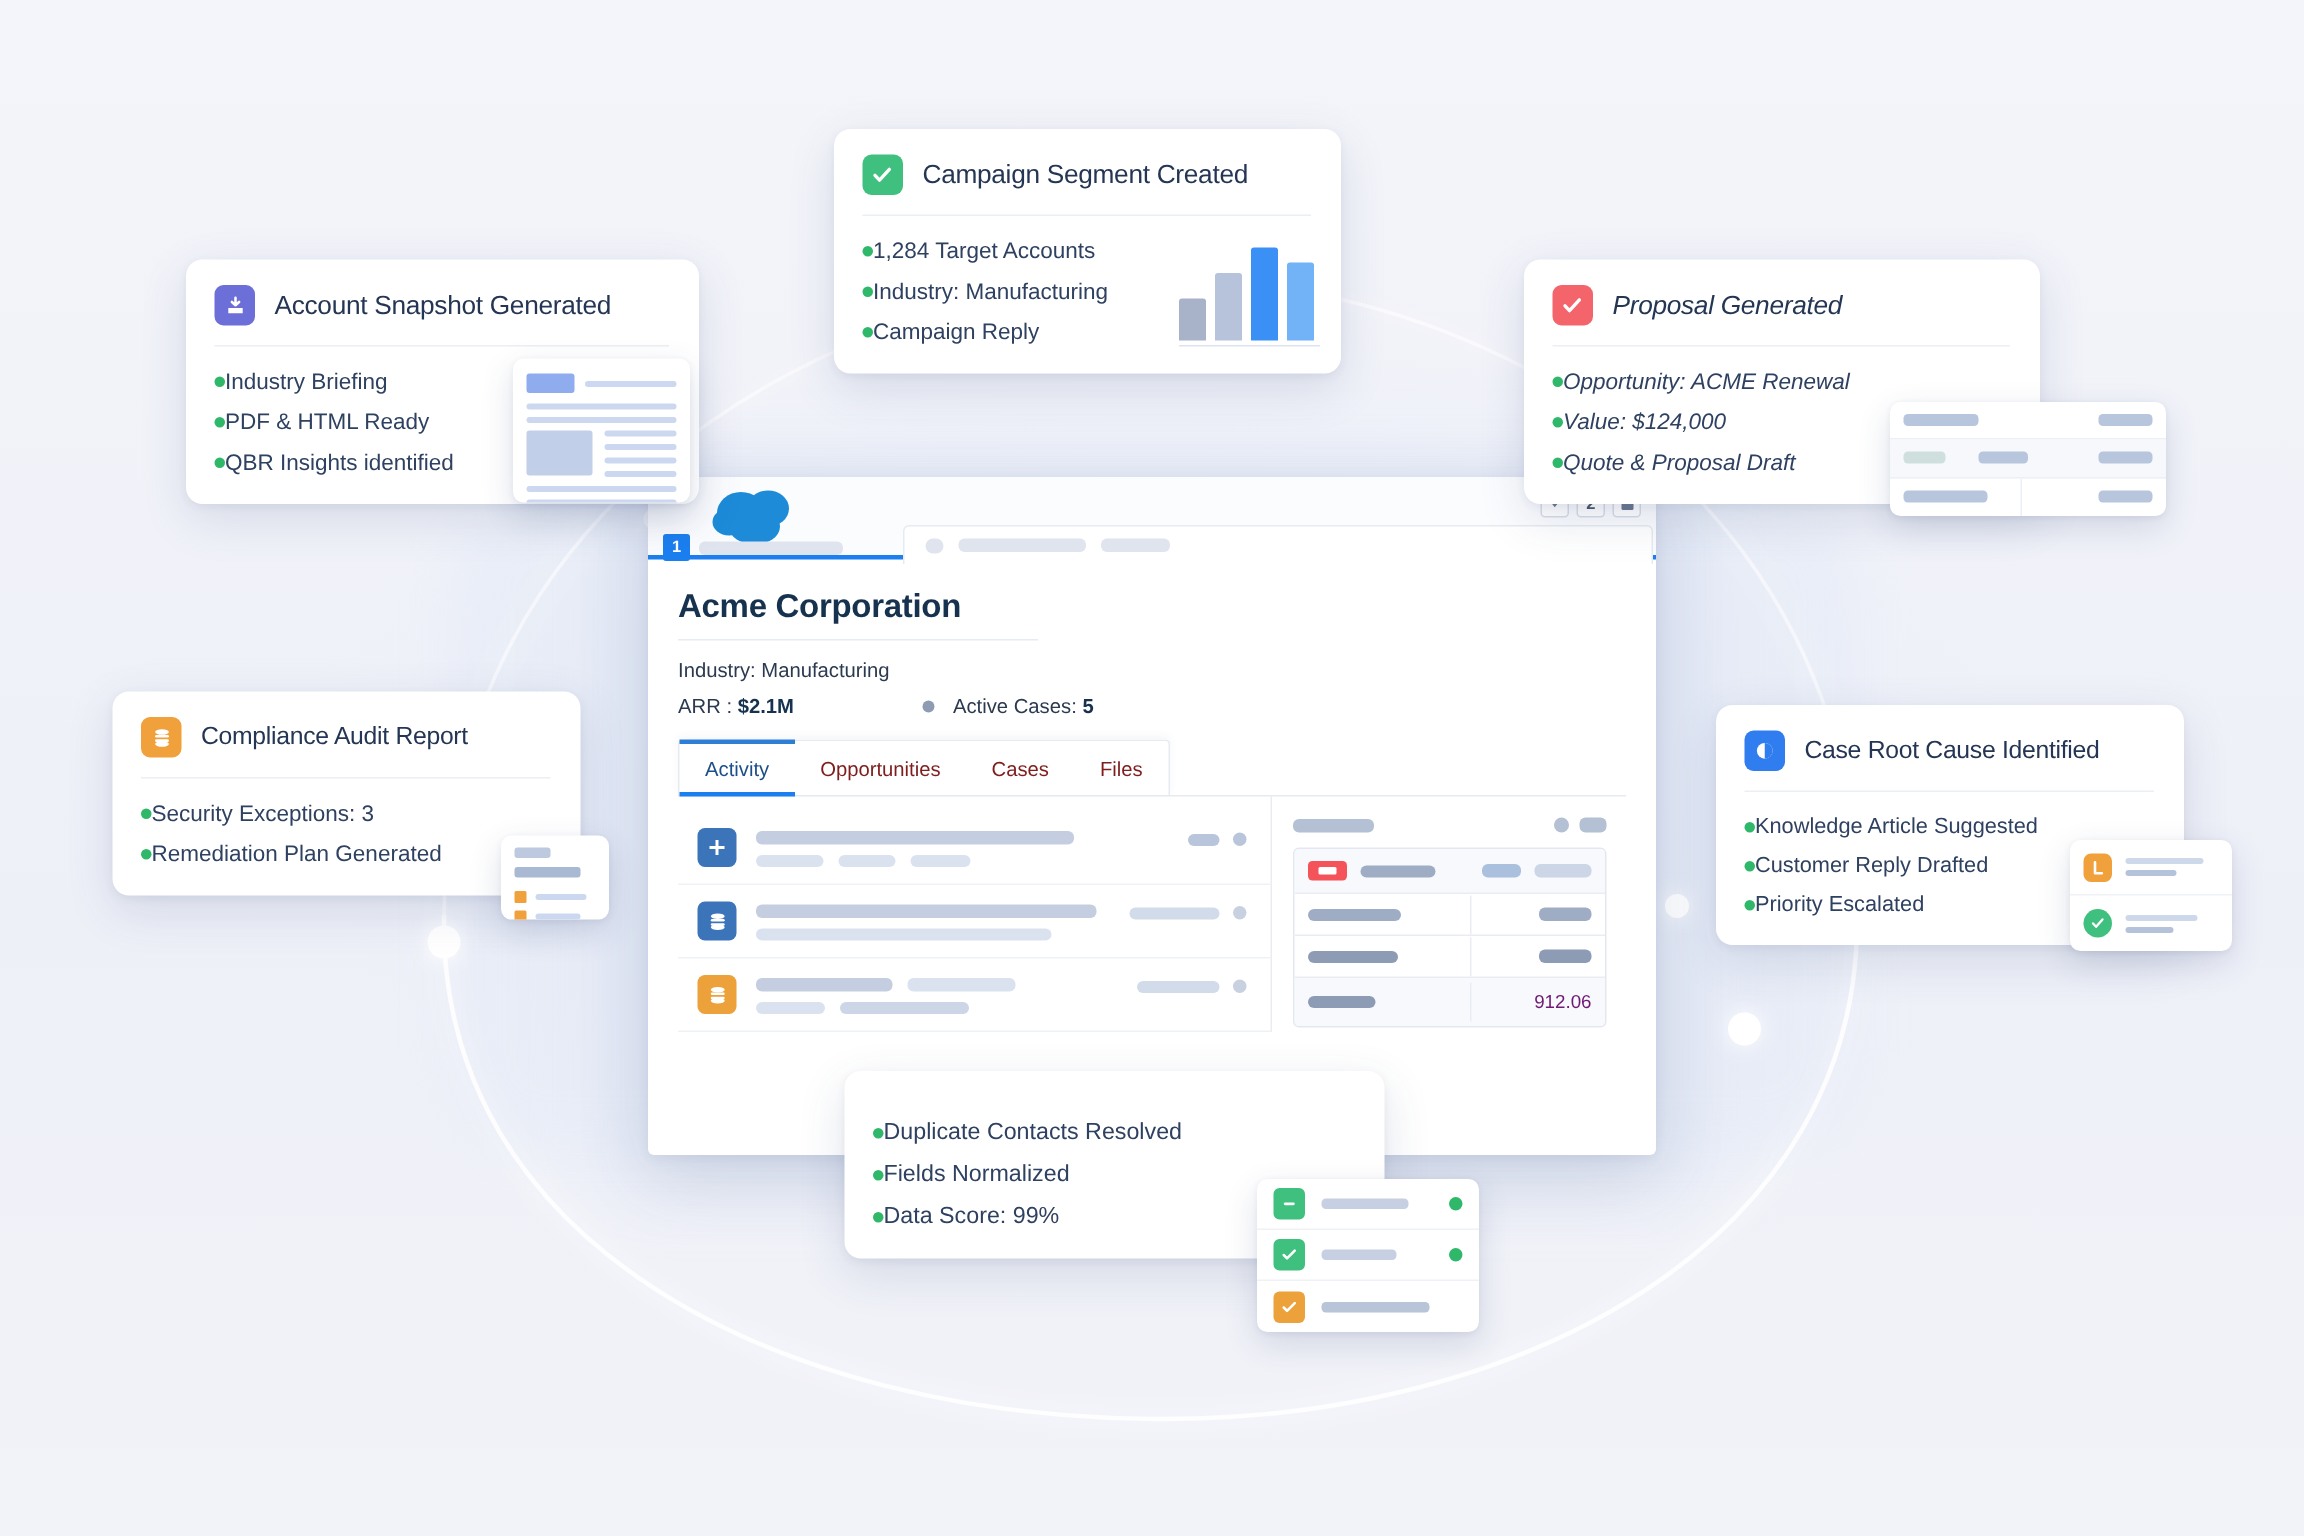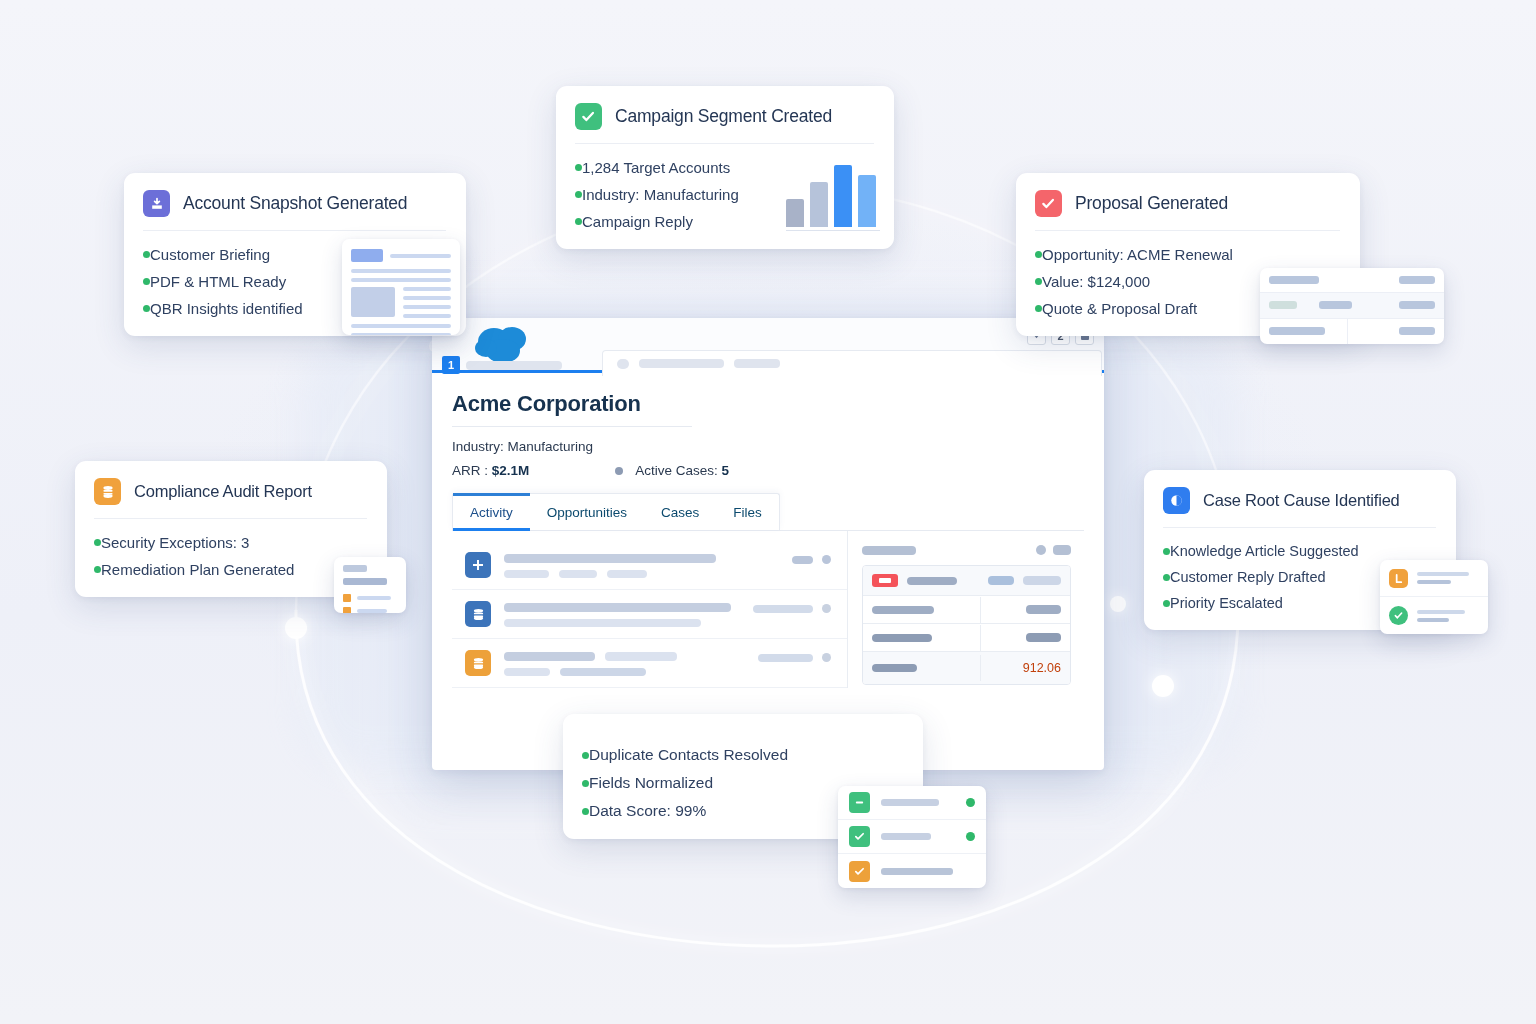--- a/index.html
+++ b/index.html
@@ -88,21 +88,21 @@
   #crm-tabs {
     margin-top: 15px; display: flex; align-items: flex-end;
     border-bottom: 1px solid #e6eaf1; position: relative;
   }
   #crm-tabs-card {
     display: flex; background: #fff; border: 1px solid #e6eaf1;
     border-bottom: none; border-radius: 3px 3px 0 0;
     box-shadow: 0 -2px 6px rgba(58,78,130,.05);
   }
   .crm-tab {
-    padding: 11px 17px 10px; font-size: 13.5px; color: #0c4a6e;
+    padding: 11px 17px 10px; font-size: 13.5px; color: #7f1d1d;
     position: relative; white-space: nowrap;
   }
   .crm-tab.active { color: #1c4f8a; font-weight: 400; }
   .crm-tab.active::before {
     content:''; position:absolute; left:0; right:0; top:-1px; height:3px; background:#2d7fd6;
   }
   .crm-tab.active::after {
     content:''; position:absolute; left:0; right:0; bottom:-1px; height:3px; background:#1c7fef;
   }
 
@@ -126,21 +126,21 @@
   #pr-head-dots { display: flex; gap: 7px; align-items: center; }
   #mini-table {
     border: 1px solid #e3e8f0; border-radius: 4px; overflow: hidden; background:#fff;
   }
   .mt-row { display: flex; align-items: center; border-bottom: 1px solid #e9edf3; }
   .mt-row:last-child { border-bottom: none; }
   .mt-head { background: #f7f9fc; padding: 8px 9px; gap: 9px; }
   .mt-tag { width: 26px; height: 13px; border-radius: 3px; background: #f4535a; }
   .mt-c1 { width: 118px; padding: 9px 9px; border-right: 1px solid #e9edf3; }
   .mt-c2 { flex: 1; padding: 9px 9px; display: flex; justify-content: flex-end; }
-  .mt-val { font-size: 12.5px; color: #c2410c; }
+  .mt-val { font-size: 12.5px; color: #701a75; }
 
   
   .fcard {
     position: absolute;
     background: #ffffff;
     border-radius: 11px;
     box-shadow: 0 10px 32px rgba(50,68,120,.14), 0 2px 6px rgba(50,68,120,.07);
     padding: 17px 20px 19px 19px;
   }
   .fcard-head { display: flex; align-items: center; gap: 13px; padding-bottom: 13px; border-bottom: 1px solid #ebeef4; }
@@ -156,21 +156,21 @@
   
   .thumb {
     position: absolute; background: #fff; border-radius: 7px;
     box-shadow: 0 8px 22px rgba(50,68,120,.16), 0 1px 4px rgba(50,68,120,.08);
     overflow: hidden;
   }
 
   
   #card-campaign { left: 556px; top: 86px; width: 338px; }
   #card-snapshot { left: 124px; top: 173px; width: 342px; }
-  #card-proposal { left: 1016px; top: 173px; width: 344px; }
+  #card-proposal { left: 1016px; top: 173px; width: 344px; font-style: italic; }
   #card-compliance { left: 75px; top: 461px; width: 312px; }
   #card-rootcause { left: 1144px; top: 470px; width: 312px; }
   #card-audit { left: 563px; top: 714px; width: 360px; }
 
   
   #camp-chart {
     position: absolute; right: 14px; bottom: 18px;
     width: 94px; height: 62px;
     display: flex; align-items: flex-end; gap: 6px;
     border-bottom: 1.5px solid #dde3ee; padding-bottom: 3px;
@@ -463,21 +463,21 @@
       <svg width="16" height="16" viewBox="0 0 16 16">
         <path d="M8 2.5v5m0 0L5.6 5.3M8 7.5l2.4-2.2" stroke="#fff" stroke-width="1.7" fill="none" stroke-linecap="round" stroke-linejoin="round"></path>
         <path d="M3.2 9.4h9.6v3.4H3.2z" fill="#fff"></path>
       </svg>
     </span>
     <span class="fcard-title">Account Snapshot Generated</span>
   </div>
   <ul class="fcard-list">
     <li>
         <span class="bullet"></span>
-        <span>Customer Briefing</span>
+        <span>Industry Briefing</span>
       </li>
     <li>
         <span class="bullet"></span>
         <span>PDF &amp; HTML Ready</span>
       </li>
     <li>
         <span class="bullet"></span>
         <span>QBR Insights identified</span>
       </li>
   </ul>

